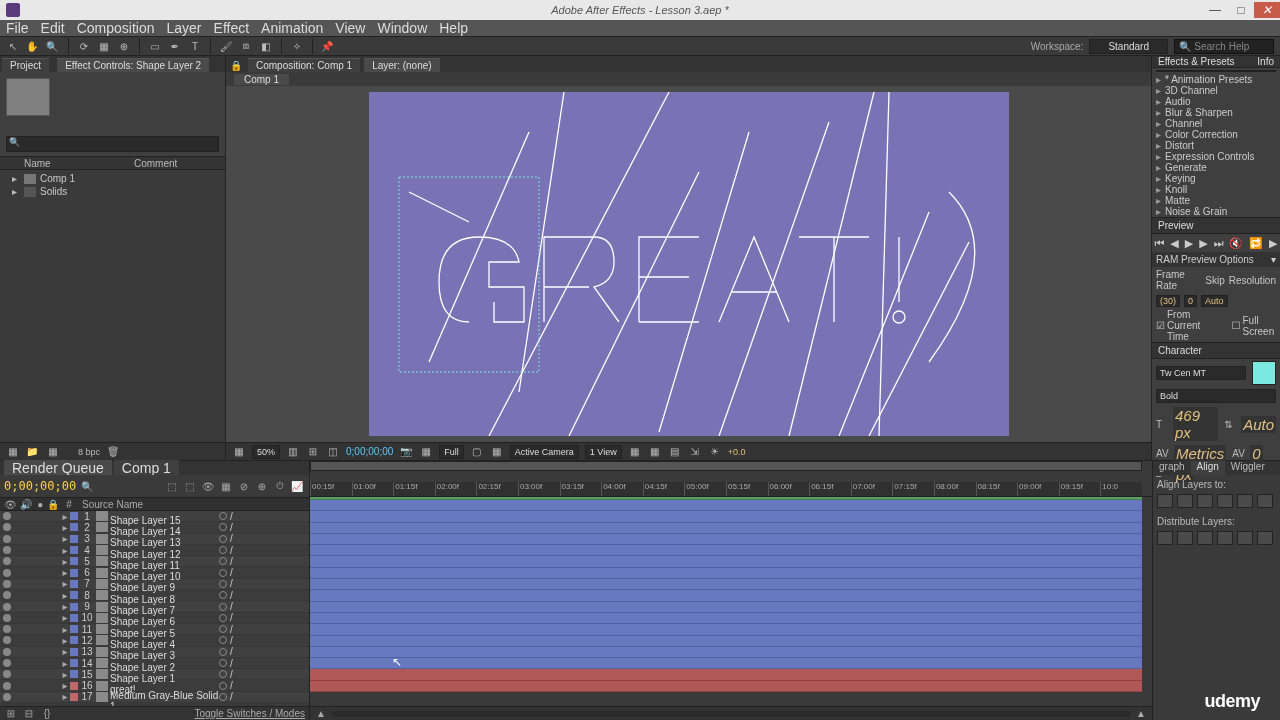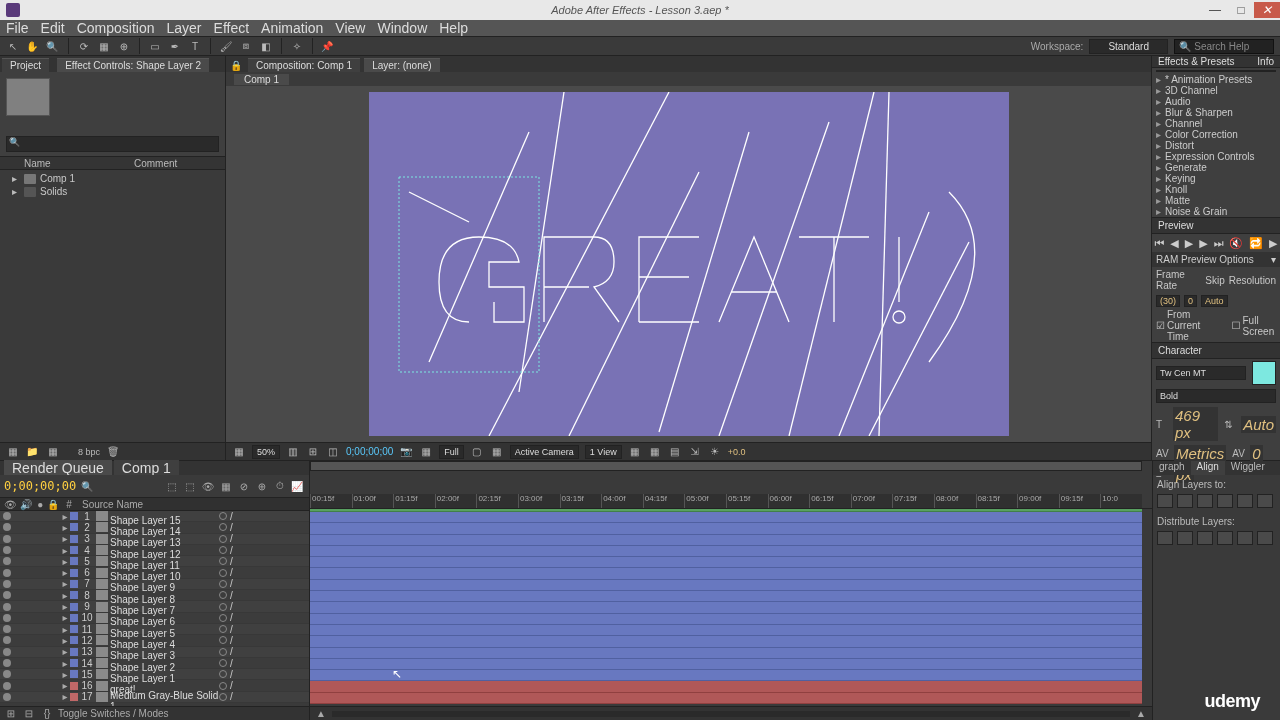--- a/index.html
+++ b/index.html
@@ -103,25 +103,25 @@
 .lock { width:6px; height:8px; }
 .sq { width:8px; height:8px; background:#6878c0;}
 .sq.red { background:#c06868; }
 .lr-arrow { width:10px; color:#aaa; text-align:center;}
 .lr-num { width:18px; text-align:center; color:#ccc;}
 .lr-star { width:12px; background:#8a8a8a; height:10px; margin-right:2px;}
 .lr-name { flex:1; color:#ddd;margin-top:8px;}
 .lr-sw { width:90px; display:flex; gap:3px; align-items:center;}
 .sw-dot { width:8px; height:8px; border:1px solid #888; border-radius:50%;}
 .tl-footer { height:14px; background:#333; display:flex; align-items:center; padding:0 4px; gap:4px; border-top:1px solid #222; font-size:9px; color:#aaa;}
-.tl-toggle-label { margin:0 auto; text-align:left; flex:1;}
+.tl-toggle-label { margin:0 auto; text-align:right; flex:1;text-decoration:underline;}
 
 
 .tl-right { flex:1; display:flex; flex-direction:column; position:relative;}
-.ruler-wrap { height:48px; background:#3a3a3a; border-bottom:1px solid #222; position:relative;}
+.ruler-wrap { height:36px; background:#3a3a3a; border-bottom:1px solid #222; position:relative;}
 .ruler { position:absolute; left:0; right:10px; bottom:0; height:14px; background:#303030; display:flex;}
 .ruler-tick { flex:1; border-left:1px solid #555; font-size:8px; color:#aaa; padding-left:1px;}
 .navigator { position:absolute; left:0; right:10px; top:0; height:10px; background:#282828; border:1px solid #222;}
 .nav-handle { position:absolute; left:0; right:0; top:0; bottom:0; background:#555;}
 .track-area { flex:1; position:relative; overflow:hidden;}
 .track-bg { position:absolute; inset:0; right:10px;}
 .track-row { height:11.3px; background:#6878c0; border-bottom:1px solid #5060a0;}
 .track-row.red { background:#b05858; border-bottom-color:#904040;}
 .track-row.green { background:#58a060; border-bottom-color:#408048; height:3px;}
 .playhead { position:absolute; left:4px; top:0; bottom:0; width:2px;}

